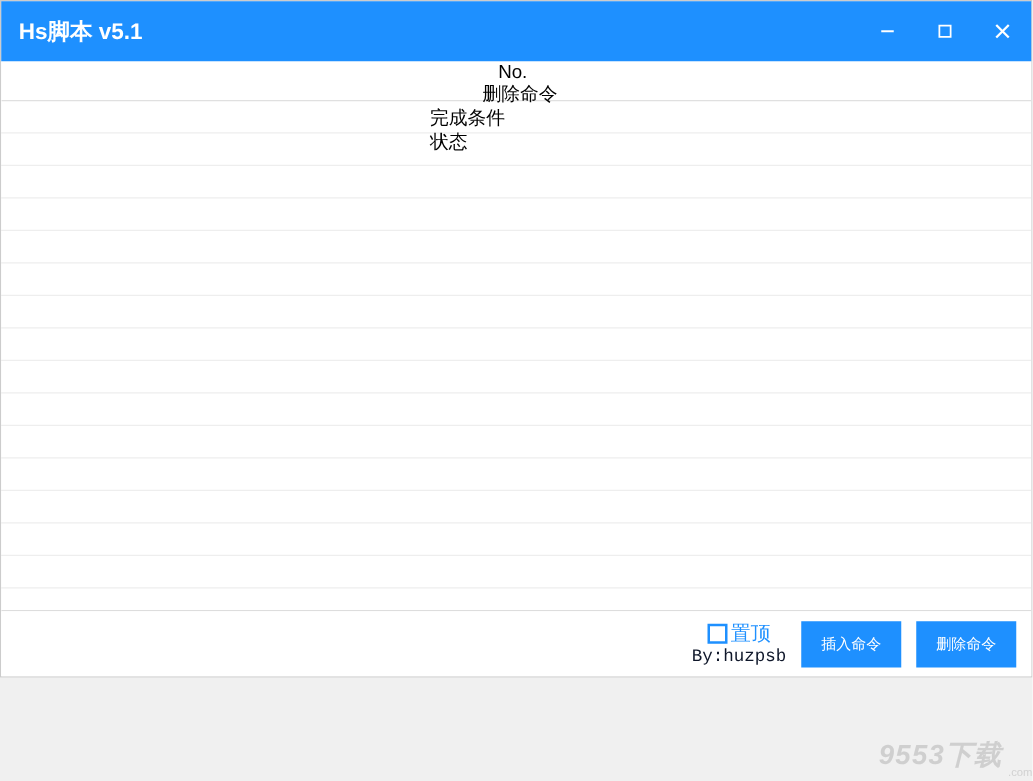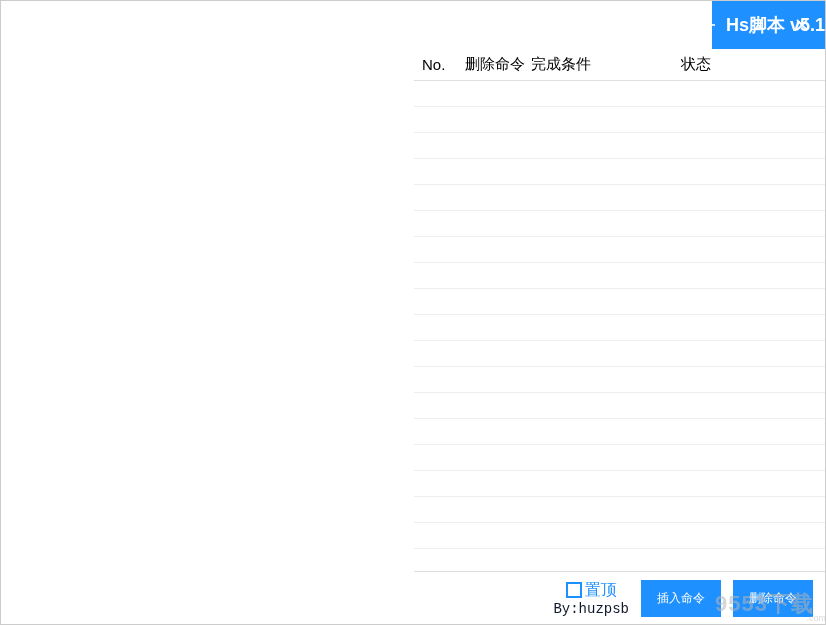--- a/index.html
+++ b/index.html
@@ -9,26 +9,25 @@
     }
     body {
       font-family: "Microsoft YaHei", SimSun, sans-serif;
       background: #f0f0f0;
       width: 826px;
       height: 625px;
       overflow: hidden;
     }
     .window {
       width: 826px;
-      height: 625px;
+      height: 542px;
       background: #fff;
       display: flex;
       flex-direction: column;
       border: 1px solid #ccc;
-      align-items: flex-end;
     }
     .titlebar {
       background: #1e90ff;
       color: #fff;
       height: 48px;
       display: flex;
       align-items: center;
       padding-left: 14px;
       position: relative;
     }
@@ -70,20 +69,21 @@
       overflow: hidden;
       border-bottom: 1px solid #ddd;
     }
     .table-header {
       display: flex;
       height: 32px;
       border-bottom: 1px solid #e0e0e0;
       font-size: 15px;
       align-items: center;
       font-family: SimSun, "Microsoft YaHei", sans-serif;
+      flex-direction: column;
     }
     .col-no {
       width: 45px;
       padding-left: 8px;
     }
     .col-cmd {
       flex: 1;
       padding-left: 6px;
     }
     .col-cond {
@@ -143,24 +143,25 @@
       background: #1e90ff;
       color: #fff;
       border: none;
       padding: 10px 16px;
       font-size: 12px;
       cursor: pointer;
       font-family: SimSun, "Microsoft YaHei", sans-serif;
     }
     .watermark {
       position: absolute;
-      right: 12px;
+      right: 24px;
       bottom: 6px;
       font-size: 22px;
       font-weight: bold;
+      font-style: italic;
       color: rgba(180,180,180,0.55);
       pointer-events: none;
       letter-spacing: 1px;
     }
     .watermark-sub {
       position: absolute;
       right: 0;
       bottom: 2px;
       font-size: 9px;
       color: rgba(180,180,180,0.5);

